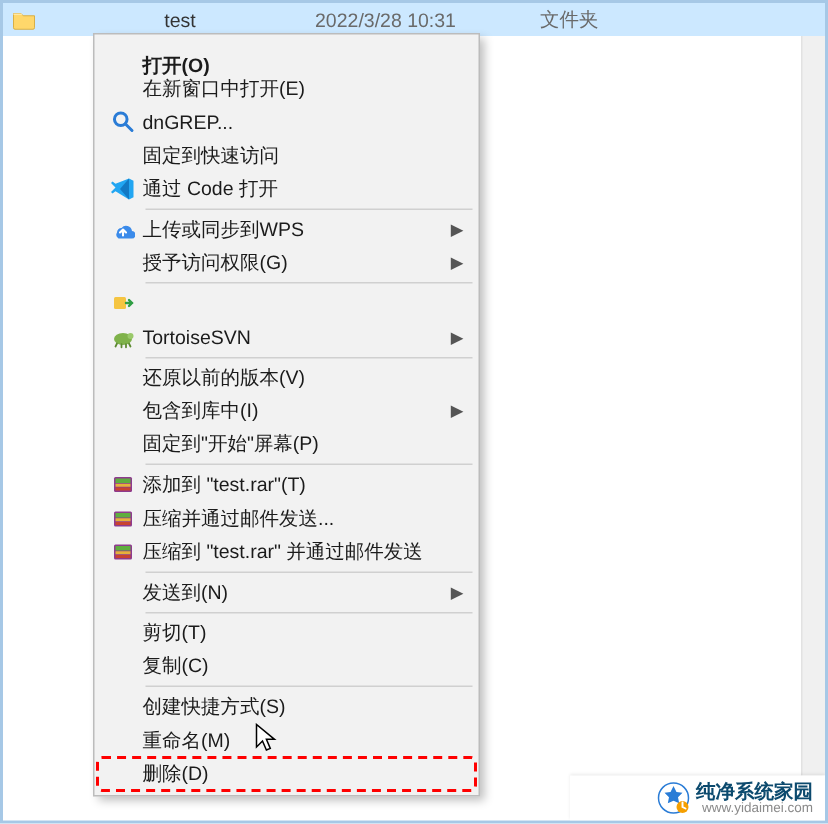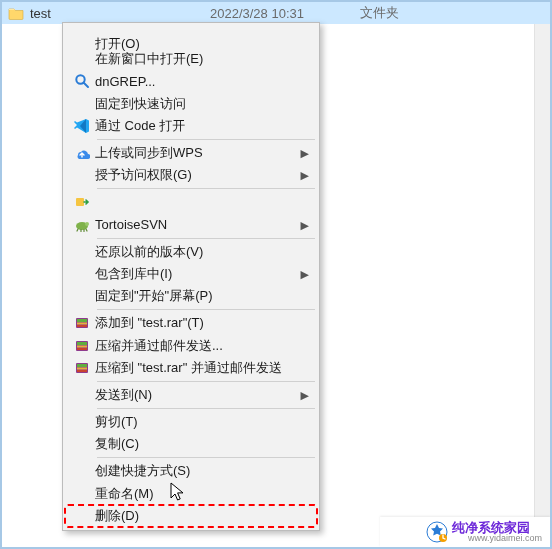--- a/index.html
+++ b/index.html
@@ -25,21 +25,21 @@
     display: flex;
     align-items: center;
     padding-left: 6px;
     color: #333;
   }
   .folder-row .folder-icon {
     width: 16px;
     height: 14px;
     margin-right: 6px;
   }
-  .folder-row .name { flex: 0 0 180px; }
+  .folder-row .name { flex: 0 0 180px; text-align: center; }
   .folder-row .date { flex: 0 0 120px; color: #6a6a6a; }
   .folder-row .type { flex: 0 0 80px; color: #6a6a6a; padding-left: 30px;}
   .context-menu {
     position: absolute;
     top: 20px;
     left: 60px;
     width: 258px;
     background: #f2f2f2;
     border: 1px solid #bcbcbc;
     box-shadow: 3px 3px 6px rgba(0,0,0,0.25);
@@ -59,21 +59,21 @@
     display: flex;
     align-items: center;
     justify-content: center;
     flex-shrink: 0;
   }
   .menu-item .label {
     flex: 1;
     color: #1b1b1b;
     white-space: nowrap;
   }
-  .menu-item.bold .label { font-weight: 400; margin-top: 14px; }
+  .menu-item.bold .label { font-weight: 700; margin-top: 14px; }
   .menu-item .arrow {
     position: absolute;
     right: 8px;
     top: 50%;
     transform: translateY(-50%);
     color: #555;
     font-size: 11px;
   }
   .separator {
     height: 1px;
@@ -110,22 +110,22 @@
     background: #fff;
     display: flex;
     align-items: center;
     justify-content: flex-end;
     padding-right: 8px;
     box-shadow: 0 -1px 2px rgba(0,0,0,0.08);
   }
   .footer .logo-ico {
     width: 22px; height: 22px; margin-right: 4px;
   }
-  .footer .brand { font-size: 13px; font-weight: 600; color: #6d28d9; }
-  .footer .domain { font-size: 9px; color: #8a8a8a; margin-left: 16px; }
+  .footer .brand { font-size: 13px; font-weight: 600; color: #0c4a6e; }
+  .footer .domain { font-size: 9px; color: #8a8a8a; margin-left: 4px; }
   .footer .texts { display: flex; flex-direction: column; line-height: 1; }
   
   .vscroll {
     position: absolute;
     top: 0;
     right: 0;
     bottom: 30px;
     width: 16px;
     background: #f0f0f0;
     border-left: 1px solid #e2e2e2;

